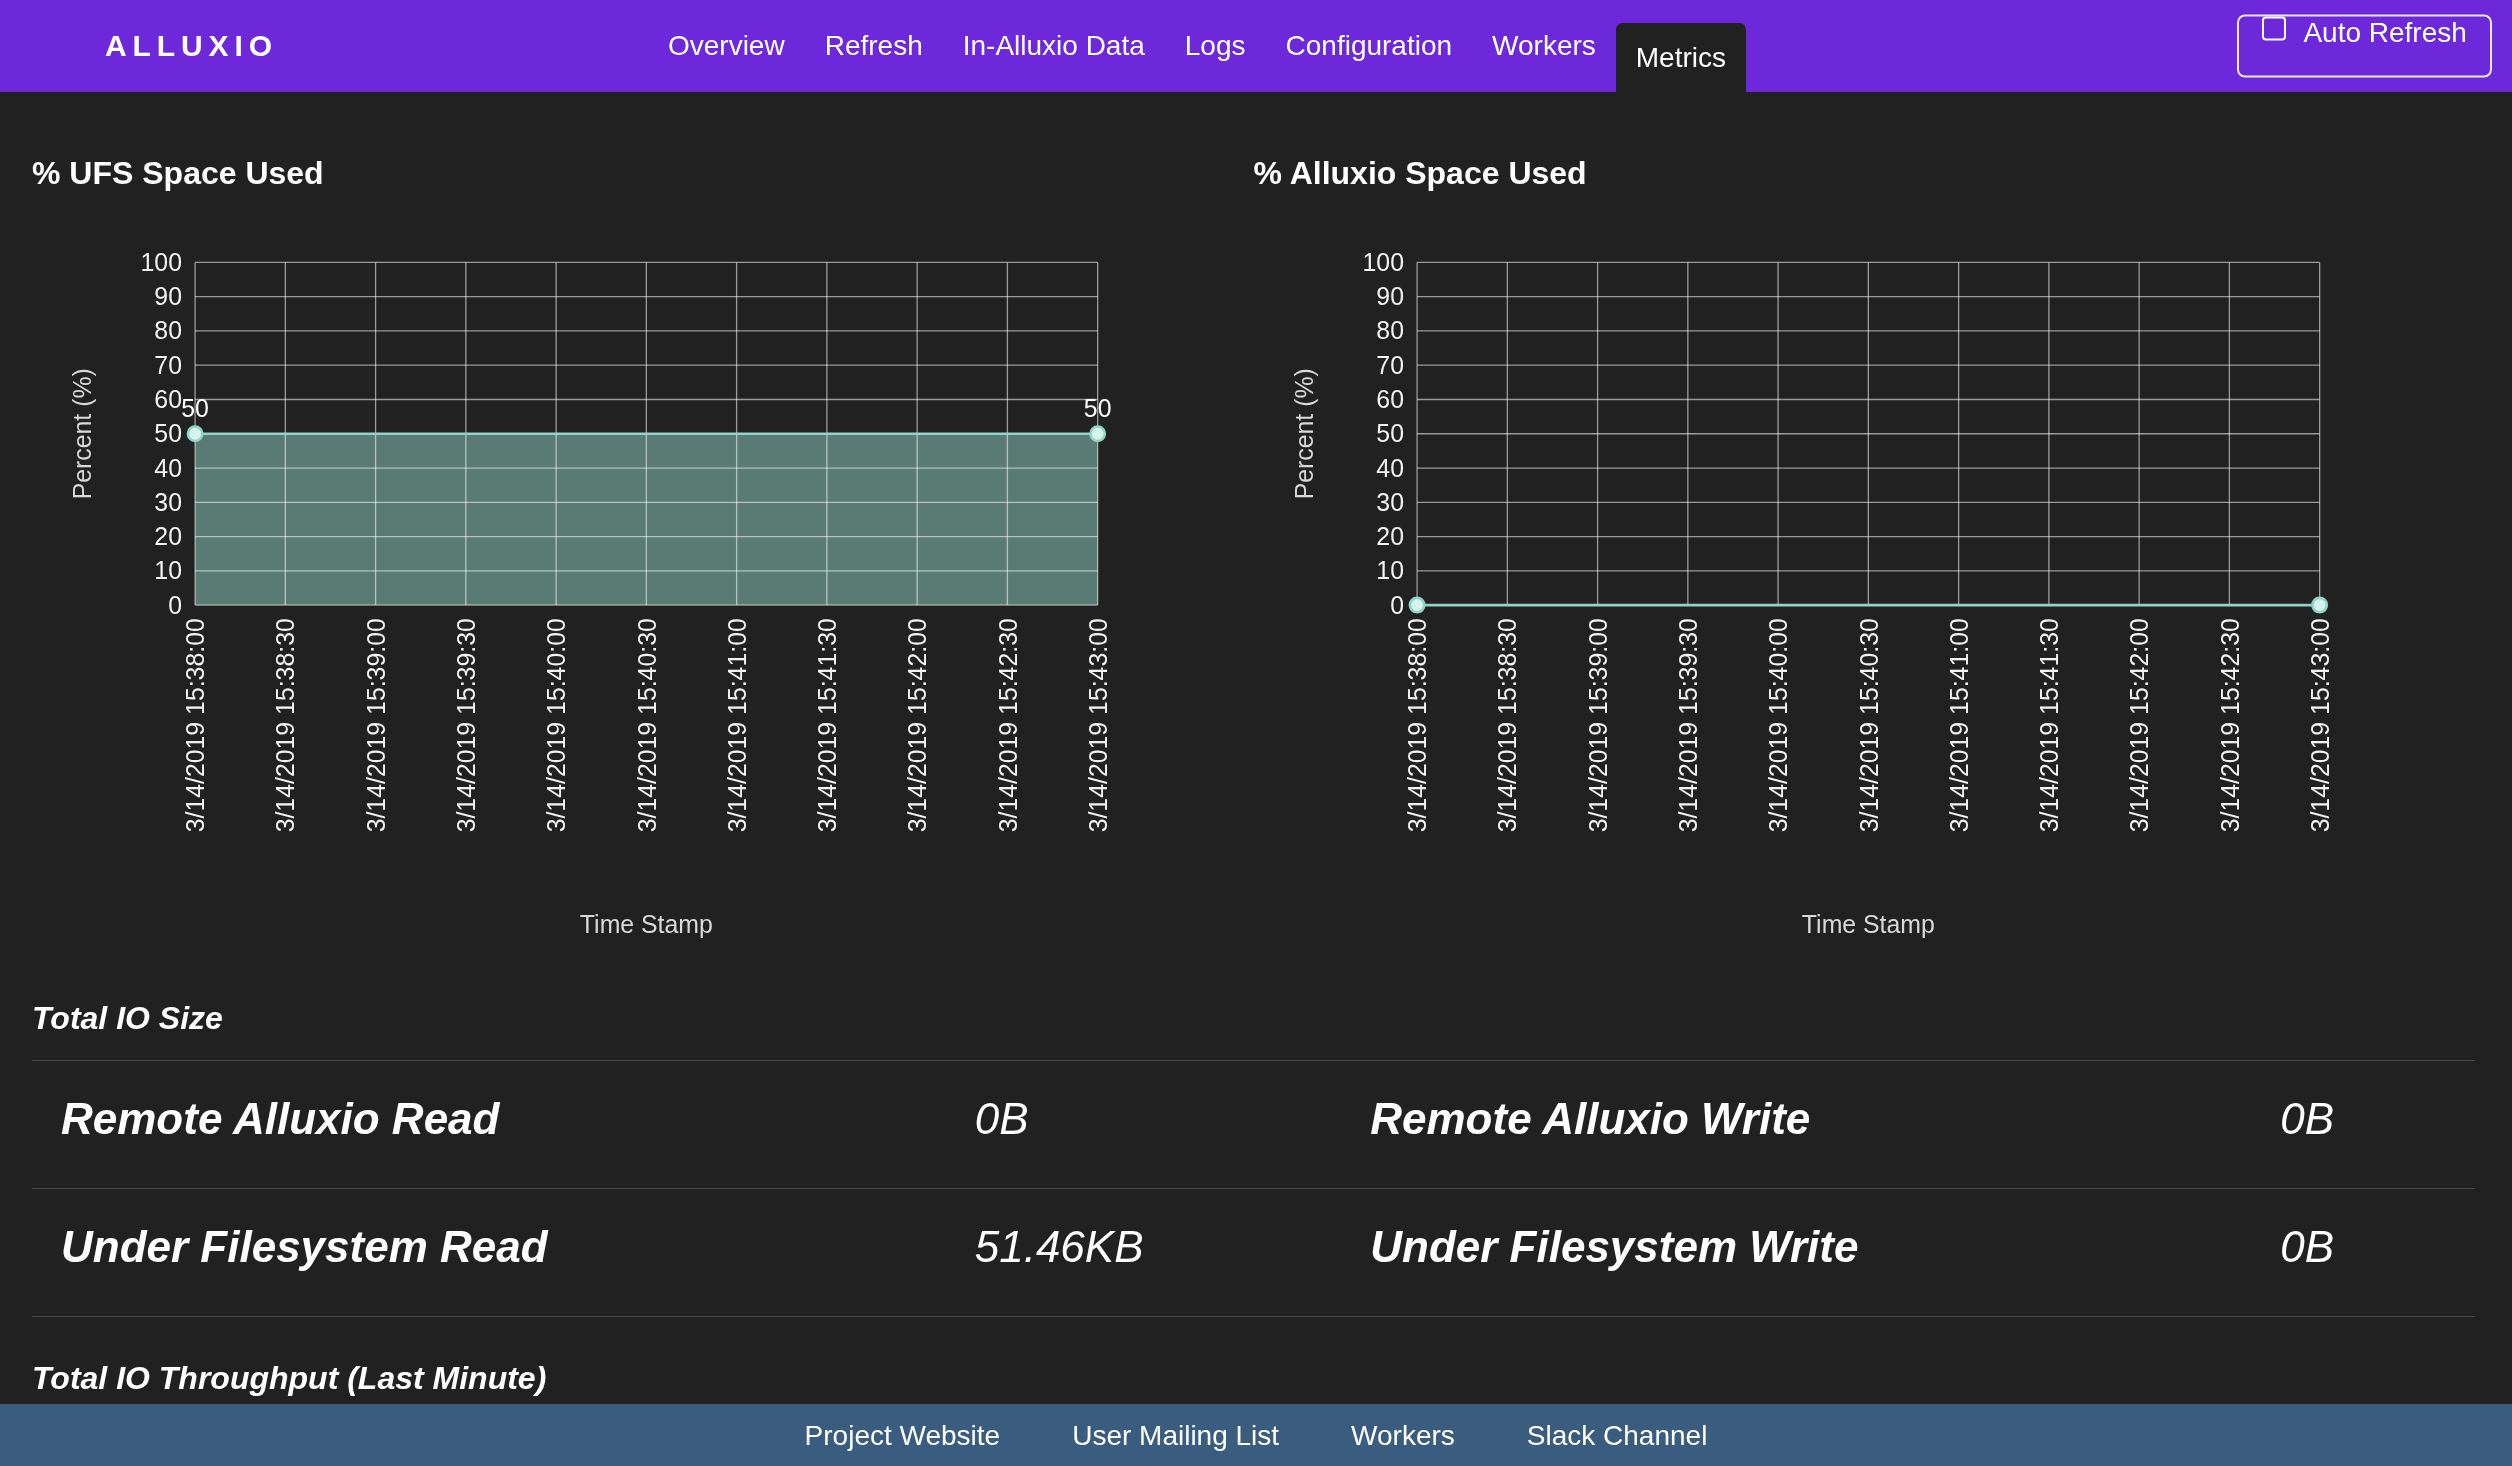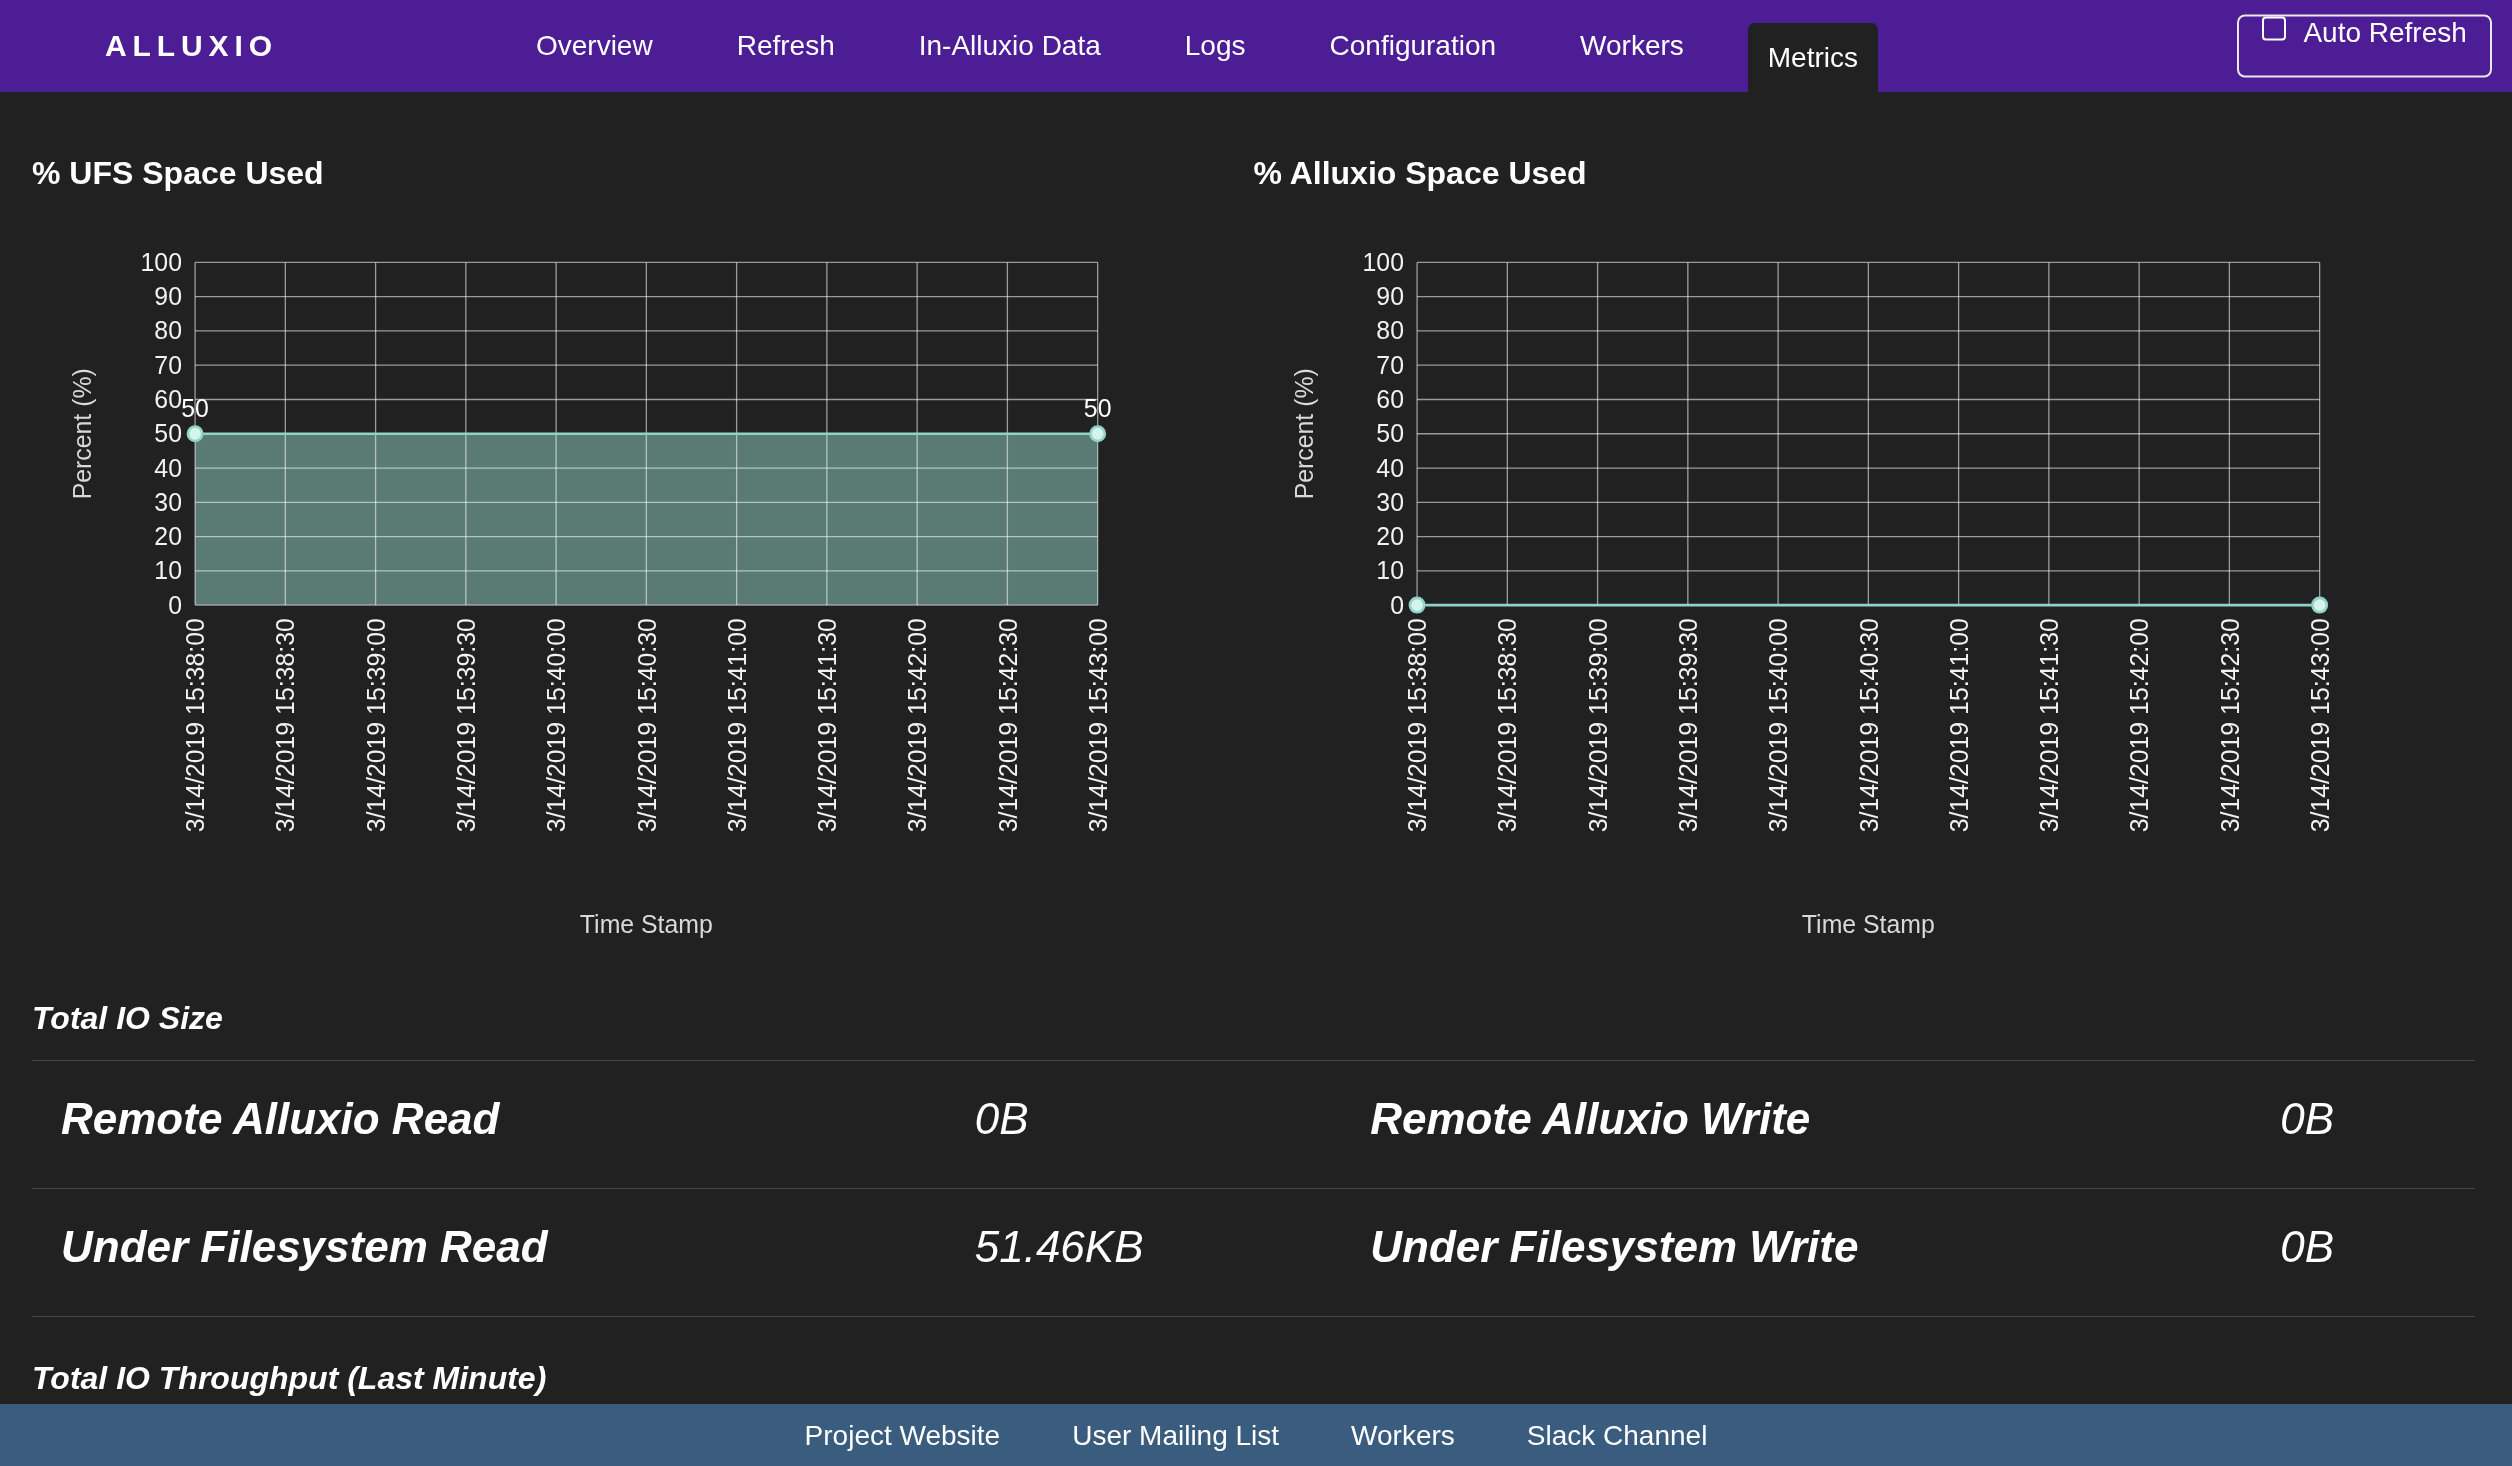--- a/index.html
+++ b/index.html
@@ -8,21 +8,21 @@
     position: relative;
     background: #212121;
     color: #ffffff;
     font-family: "Liberation Sans", sans-serif;
     overflow: hidden;
   }
 
   
   .navbar {
     height: 92px;
-    background: #4c1d95;
+    background: #6d28d9;
     display: flex;
     align-items: center;
     position: relative;
   }
   .brand {
     position: absolute;
     left: 105px;
     top: 50%;
     transform: translateY(-50%);
     font-size: 30px;
@@ -31,21 +31,20 @@
     color: #fff;
     cursor: pointer;
   }
   .nav {
     display: flex;
     align-items: flex-start;
     height: 100%;
     margin: 0 auto;
     position: relative;
     left: -59px;
-    gap: 44px;
   }
   .nav-item {
     font-size: 28px;
     color: #fff;
     text-decoration: none;
     padding: 0 20px;
     display: flex;
     align-items: center;
     height: 100%;
     cursor: pointer;

